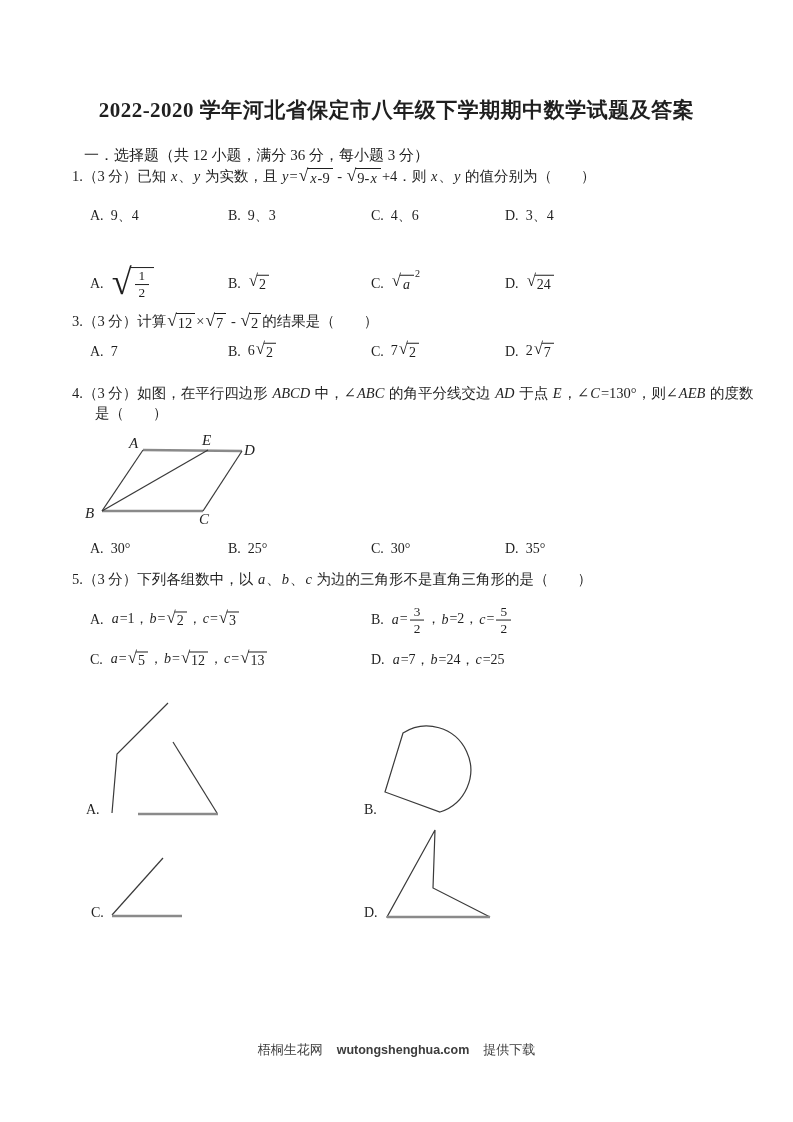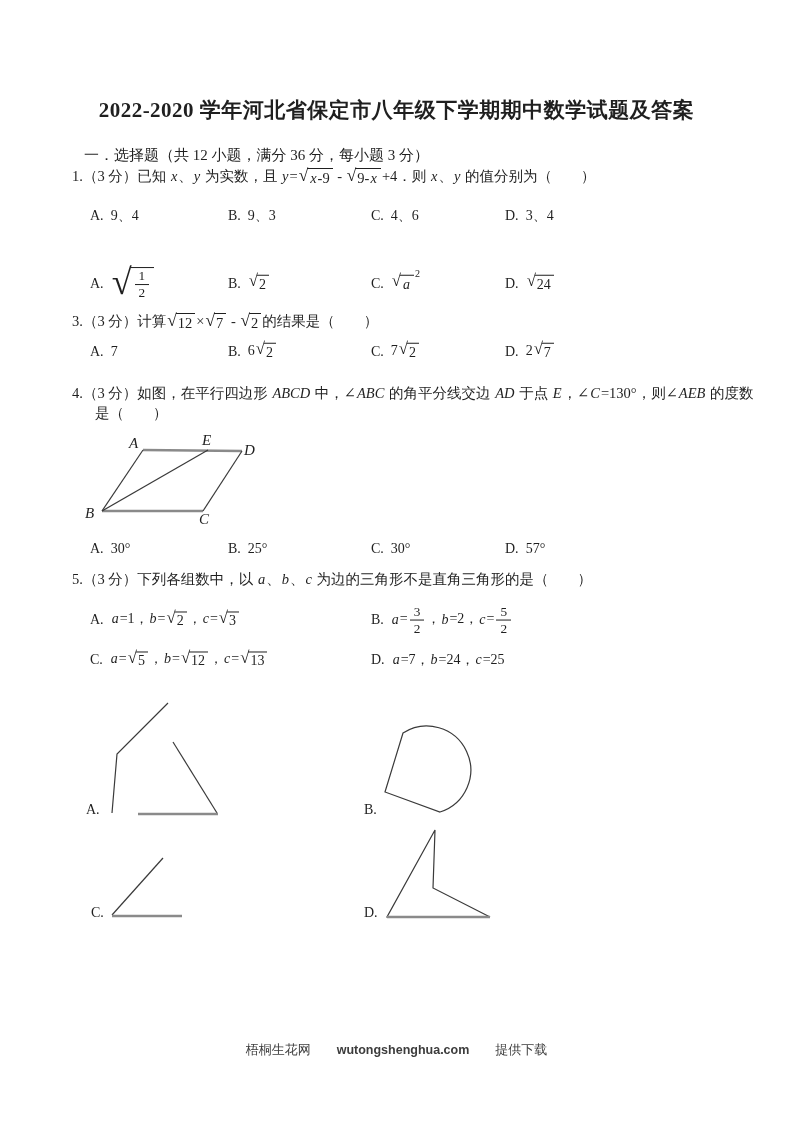--- a/index.html
+++ b/index.html
@@ -28,21 +28,21 @@
   .frac .num{border-bottom:1.3px solid currentColor;padding:0 4px;}
   .frac .den{padding:0 4px;}
   
   svg{position:absolute;overflow:visible;}
   svg text{font-family:"Liberation Serif","DejaVu Serif",serif;fill:#1f1f1f;}
   .vlabel{font-size:15px;font-style:italic;}
   .flabel{font-size:14px;}
   .thin{stroke:#3a3a3a;stroke-width:1.2;fill:none;}
   .thick{stroke:#8a8a8a;stroke-width:2.4;fill:none;}
   
-  .footer{top:1041px;left:0;right:0;display:flex;justify-content:center;gap:26px;align-items:baseline;color:#3c3c3c;font-size:13px;}
+  .footer{top:1041px;left:0;right:0;display:flex;justify-content:center;gap:14px;align-items:baseline;color:#3c3c3c;font-size:13px;}
   .footer .url{font-family:"Liberation Sans","DejaVu Sans",sans-serif;font-size:12.5px;font-weight:bold;}
 </style>
 </head>
 <body>
 
 <div class="page">
 
   <div class="abs title">2022-2020 学年河北省保定市八年级下学期期中数学试题及答案</div>
 
   <div class="abs section">一．选择题（共 12 小题，满分 36 分，每小题 3 分）</div>
@@ -170,21 +170,21 @@
     <span class="opt" style="left:228px">
         <span class="lbl">B.</span>
         <span>25°</span>
       </span>
     <span class="opt" style="left:371px">
         <span class="lbl">C.</span>
         <span>30°</span>
       </span>
     <span class="opt" style="left:505px">
         <span class="lbl">D.</span>
-        <span>57°</span>
+        <span>35°</span>
       </span>
   </div>
 
   <div class="abs stem" style="top:570px">5.（3 分）下列各组数中，以 <i>a</i>、<i>b</i>、<i>c</i> 为边的三角形不是直角三角形的是（　　）</div>
   <div class="abs opt-row" style="top:596px;height:48px">
     <span class="opt" style="left:90px">
         <span class="lbl">A.</span>
         <span><i>a</i>=1，<i>b</i>=<span class="sqrt">
             <span class="rad">√</span>
             <span class="under">2</span>

